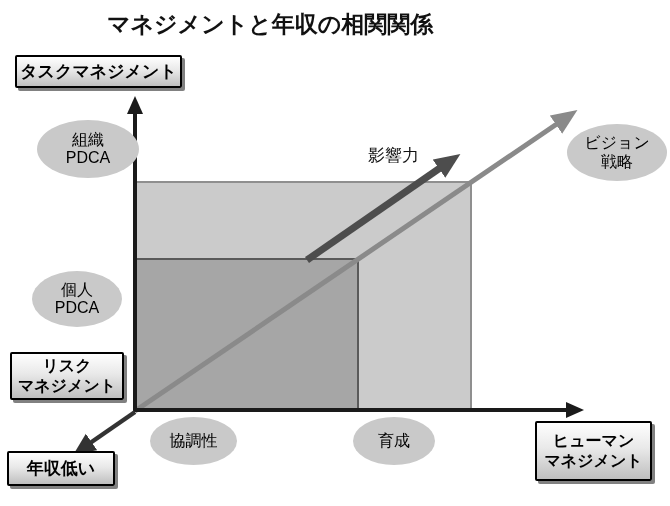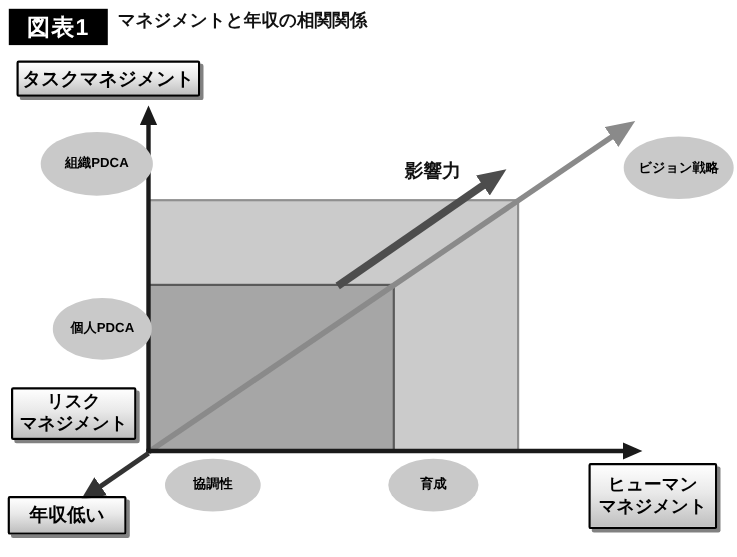--- a/index.html
+++ b/index.html
@@ -7,47 +7,46 @@
     position:relative;width:670px;height:506px;background:#ffffff;overflow:hidden;
     font-family:"Liberation Sans","DejaVu Sans",sans-serif;color:#000;
   }
   #diagram-svg{position:absolute;left:0;top:0;z-index:1;}
   .fig-badge{
     position:absolute;left:8px;top:8px;width:90px;height:33px;background:#000;color:#fff;
     font-weight:bold;font-size:21px;display:flex;align-items:center;justify-content:center;
     z-index:3;letter-spacing:1px;
   }
   .fig-title{
-    position:absolute;left:107px;top:9px;font-size:16px;font-weight:bold;color:#111;z-index:3;
+    position:absolute;left:107px;top:9px;font-size:23px;font-weight:bold;color:#111;z-index:3;
     white-space:nowrap;
   }
   .labelbox{
     position:absolute;box-sizing:border-box;z-index:4;
     border:2px solid #000;border-radius:2px;
     background:linear-gradient(#fefefe, #e9e9e9 45%, #bfbfbf);
     box-shadow:3px 3px 0 rgba(25,25,25,0.55);
     display:flex;flex-direction:column;align-items:center;justify-content:center;
     font-weight:bold;text-align:center;font-size:17px;line-height:1.25;
   }
   .labelbox.small{font-size:16px;}
   .bubble{
     position:absolute;z-index:2;background:#c9c9c9;border-radius:50%;
-    display:flex;flex-direction:row;align-items:center;justify-content:center;
-    font-weight:bold;font-size:12px;line-height:1.15;text-align:center;
+    display:flex;flex-direction:column;align-items:center;justify-content:center;
+    font-weight:normal;font-size:16px;line-height:1.15;text-align:center;
   }
   .float-label{
-    position:absolute;z-index:5;font-weight:bold;font-size:17px;color:#111;white-space:nowrap;
+    position:absolute;z-index:5;font-weight:normal;font-size:17px;color:#111;white-space:nowrap;
   }
 </style>
 </head>
 <body>
 
 <div id="stage">
 
-  <div class="fig-badge">図表1</div>
   <div class="fig-title">マネジメントと年収の相関関係</div>
 
   <svg id="diagram-svg" width="670" height="506" viewBox="0 0 670 506">
     <defs>
       <marker id="ah-black" markerUnits="userSpaceOnUse" markerWidth="22" markerHeight="20" refX="12" refY="8" orient="auto">
         <path d="M0,0 L18,8 L0,16 Z" fill="#1a1a1a"></path>
       </marker>
       <marker id="ah-dark" markerUnits="userSpaceOnUse" markerWidth="30" markerHeight="26" refX="17" refY="11" orient="auto">
         <path d="M0,0 L26,11 L0,22 Z" fill="#4d4d4d"></path>
       </marker>
@@ -89,21 +88,21 @@
   <div class="labelbox small" style="left:535px;top:421px;width:117px;height:60px;">
     <span>ヒューマン</span>
     <span>マネジメント</span>
   </div>
 
   <div class="bubble" style="left:37px;top:120px;width:102px;height:58px;">
     <span>組織</span>
     <span>PDCA</span>
   </div>
 
-  <div class="bubble" style="left:48px;top:271px;width:90px;height:56px;align-items:center;">
+  <div class="bubble" style="left:32px;top:271px;width:90px;height:56px;align-items:center;">
     <span>個人</span>
     <span>PDCA</span>
   </div>
 
   <div class="bubble" style="left:567px;top:124px;width:100px;height:57px;">
     <span>ビジョン</span>
     <span>戦略</span>
   </div>
 
   <div class="bubble" style="left:150px;top:417px;width:87px;height:48px;">

